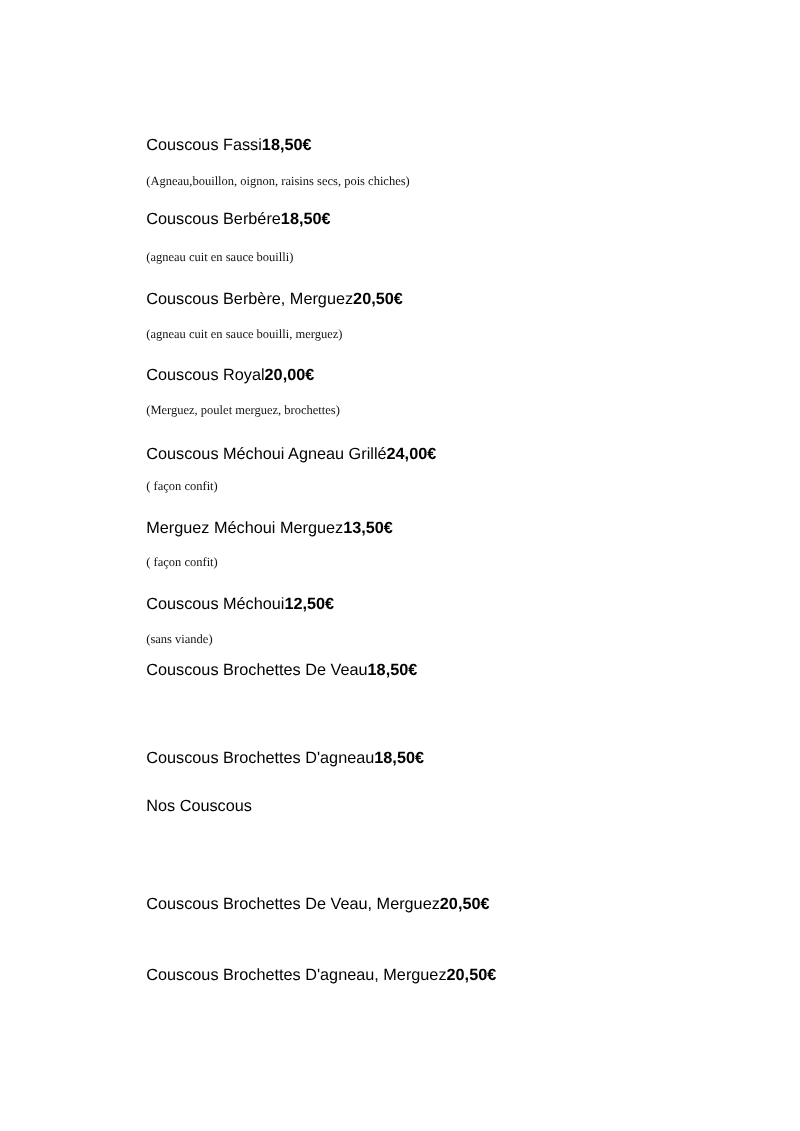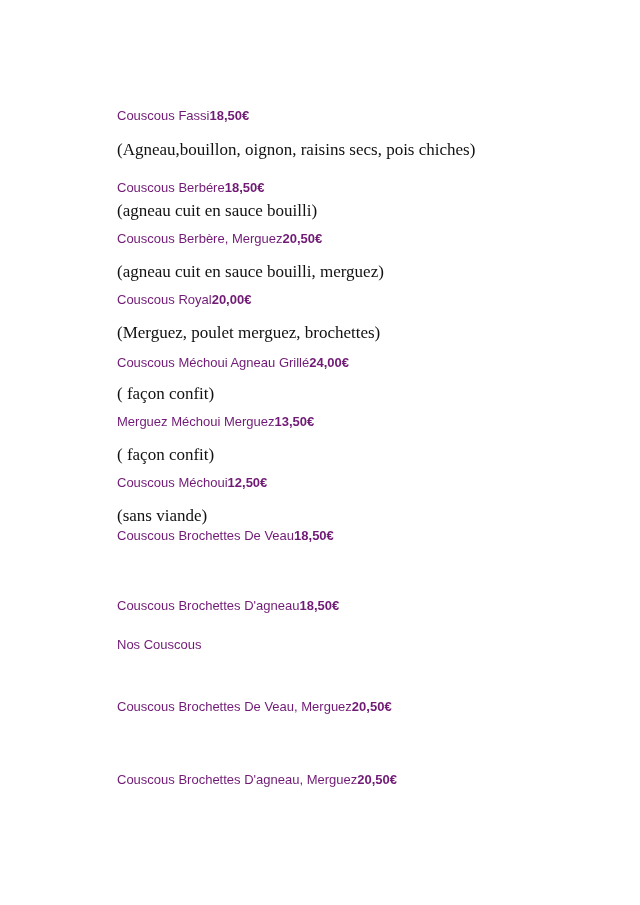--- a/index.html
+++ b/index.html
@@ -1,30 +1,30 @@
 <!DOCTYPE html>
 <html><head>
   <meta charset="utf-8">
   <style>
     html, body { margin: 0; padding: 0; background: #ffffff; }
     body { width: 640px; height: 905px; position: relative; overflow: hidden; }
-    .line { position: absolute; left: 117px; white-space: nowrap; color: #701a75; }
+    .line { position: absolute; left: 117px; white-space: nowrap; color: #000000; }
     .title { font-family: "Liberation Sans", sans-serif; font-size: 13px; }
     .title .price { font-weight: bold; }
-    .desc { font-family: "Liberation Serif", "DejaVu Serif", serif; font-size: 17px; color: #111; }
+    .desc { font-family: "Liberation Serif", "DejaVu Serif", serif; font-size: 10px; color: #111; }
   </style>
 </head>
 <body>
 
 <div>
 
   <div class="line title" style="top:108px"><span>Couscous Fassi</span><span class="price">18,50€</span></div>
   <div class="line desc" style="top:140px">(Agneau,bouillon, oignon, raisins secs, pois chiches)</div>
 
-  <div class="line title" style="top:180px"><span>Couscous Berbére</span><span class="price">18,50€</span></div>
+  <div class="line title" style="top:167px"><span>Couscous Berbére</span><span class="price">18,50€</span></div>
   <div class="line desc" style="top:201px">(agneau cuit en sauce bouilli)</div>
 
   <div class="line title" style="top:231px"><span>Couscous Berbère, Merguez</span><span class="price">20,50€</span></div>
   <div class="line desc" style="top:262px">(agneau cuit en sauce bouilli, merguez)</div>
 
   <div class="line title" style="top:292px"><span>Couscous Royal</span><span class="price">20,00€</span></div>
   <div class="line desc" style="top:323px">(Merguez, poulet merguez, brochettes)</div>
 
   <div class="line title" style="top:355px"><span>Couscous Méchoui Agneau Grillé</span><span class="price">24,00€</span></div>
   <div class="line desc" style="top:384px">( façon confit)</div>
@@ -34,17 +34,17 @@
 
   <div class="line title" style="top:475px"><span>Couscous Méchoui</span><span class="price">12,50€</span></div>
   <div class="line desc" style="top:506px">(sans viande)</div>
 
   <div class="line title" style="top:528px"><span>Couscous Brochettes De Veau</span><span class="price">18,50€</span></div>
 
   <div class="line title" style="top:598px"><span>Couscous Brochettes D'agneau</span><span class="price">18,50€</span></div>
 
   <div class="line title" style="top:637px">Nos Couscous</div>
 
-  <div class="line title" style="top:699px"><span>Couscous Brochettes De Veau, Merguez</span><span class="price">20,50€</span></div>
+  <div class="line title" style="top:715px"><span>Couscous Brochettes De Veau, Merguez</span><span class="price">20,50€</span></div>
 
   <div class="line title" style="top:772px"><span>Couscous Brochettes D'agneau, Merguez</span><span class="price">20,50€</span></div>
 
 </div>
 
 </body></html>

